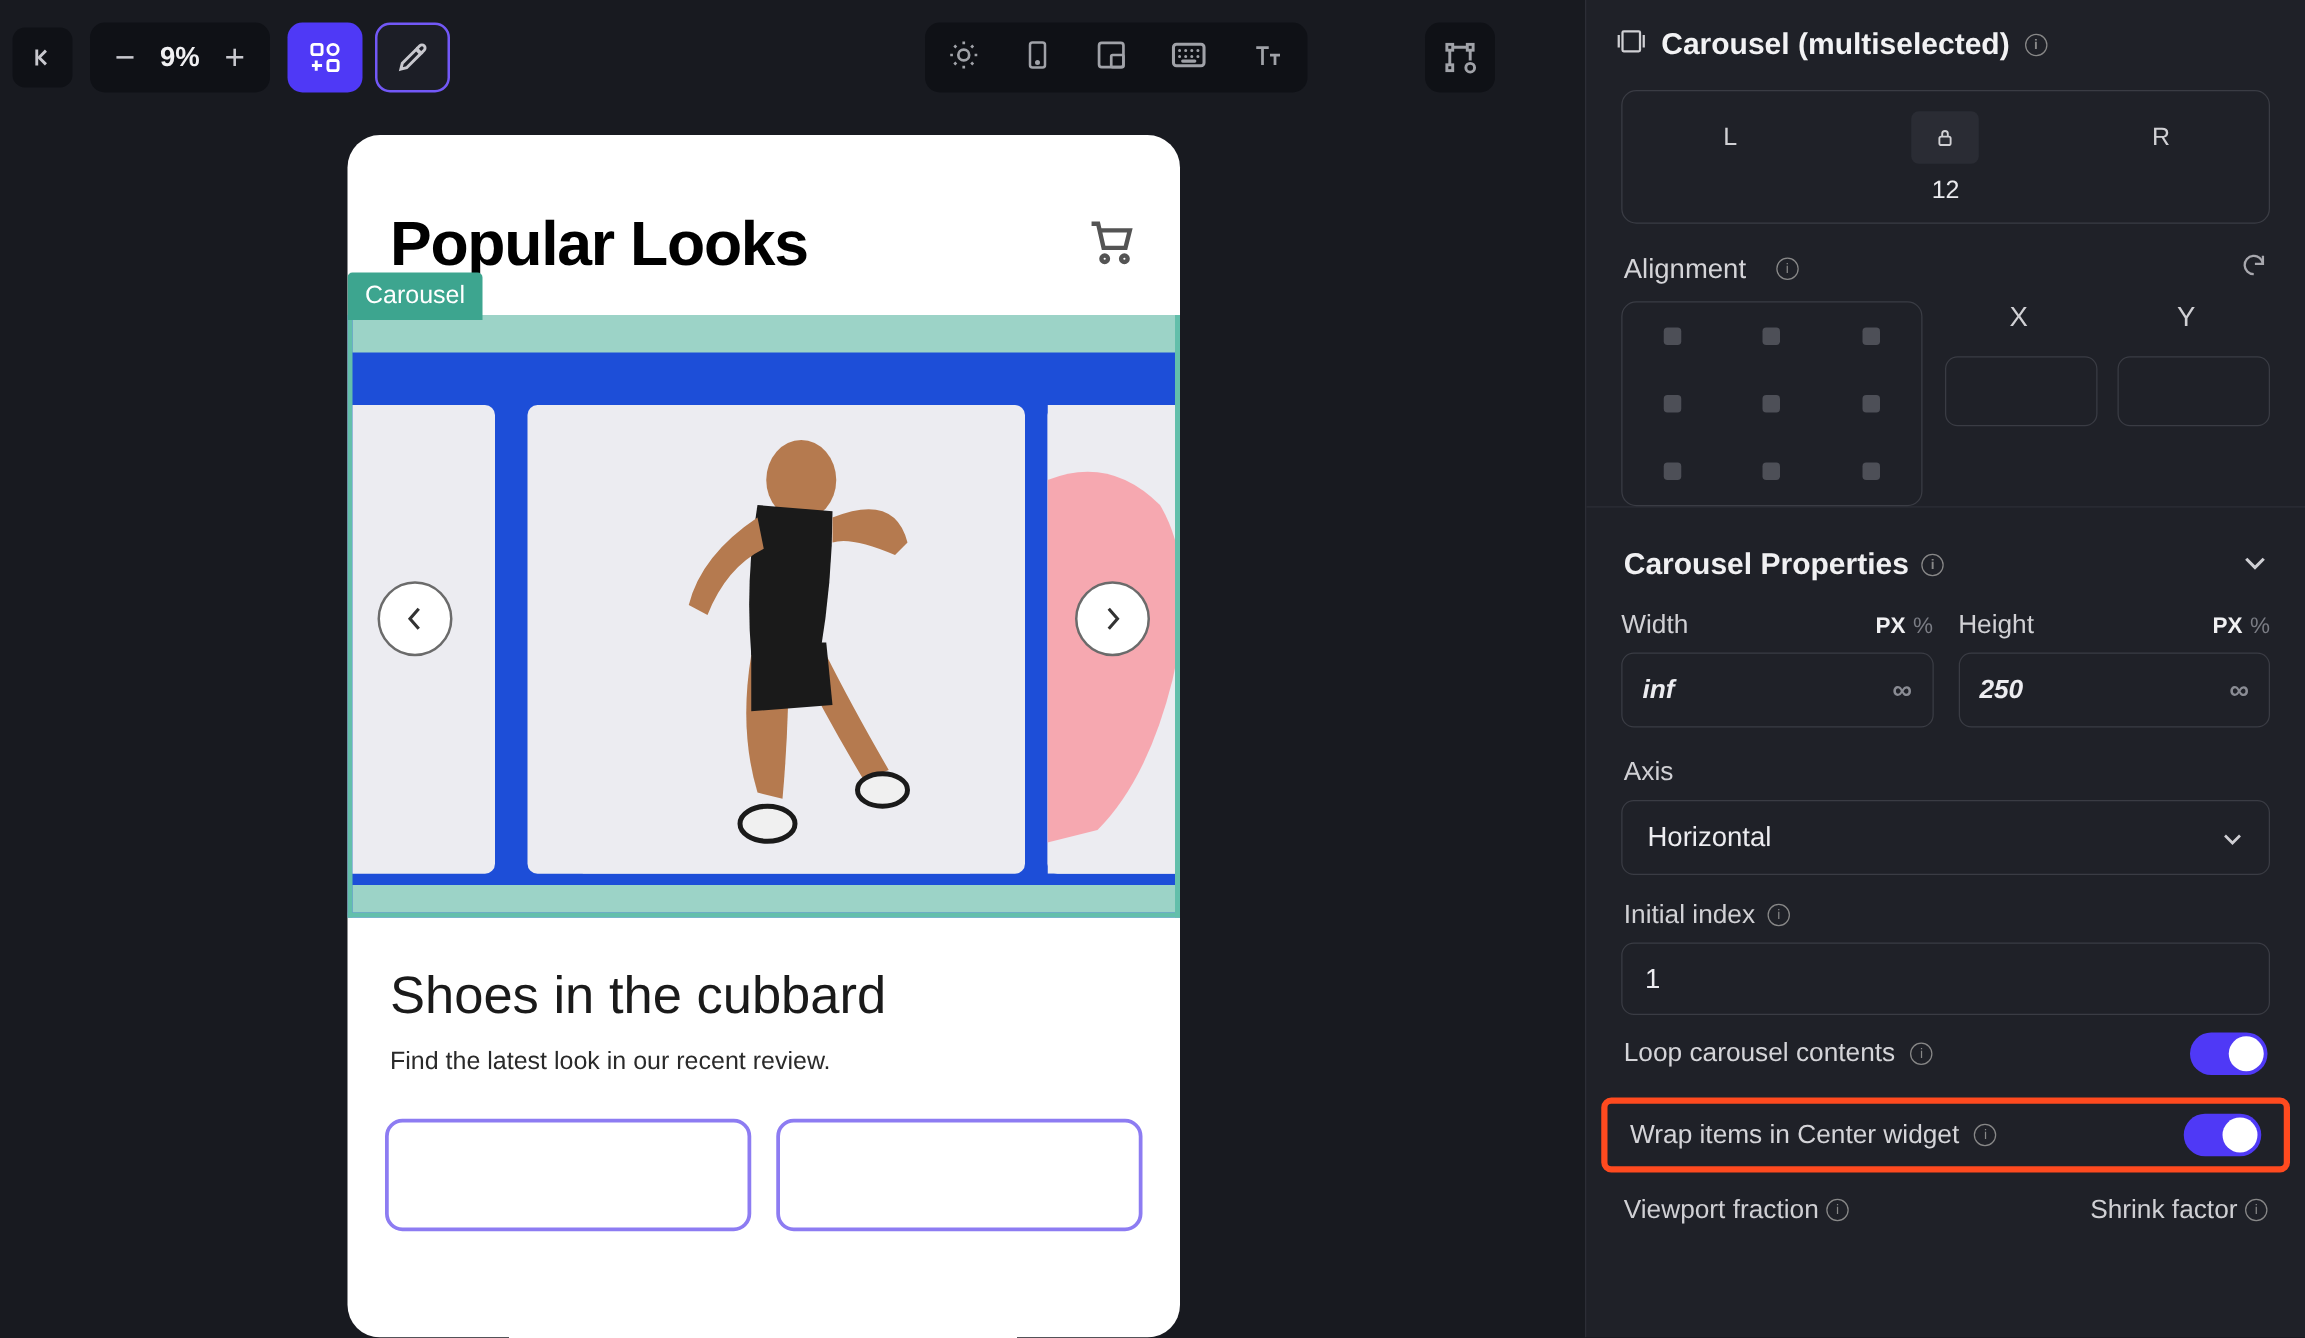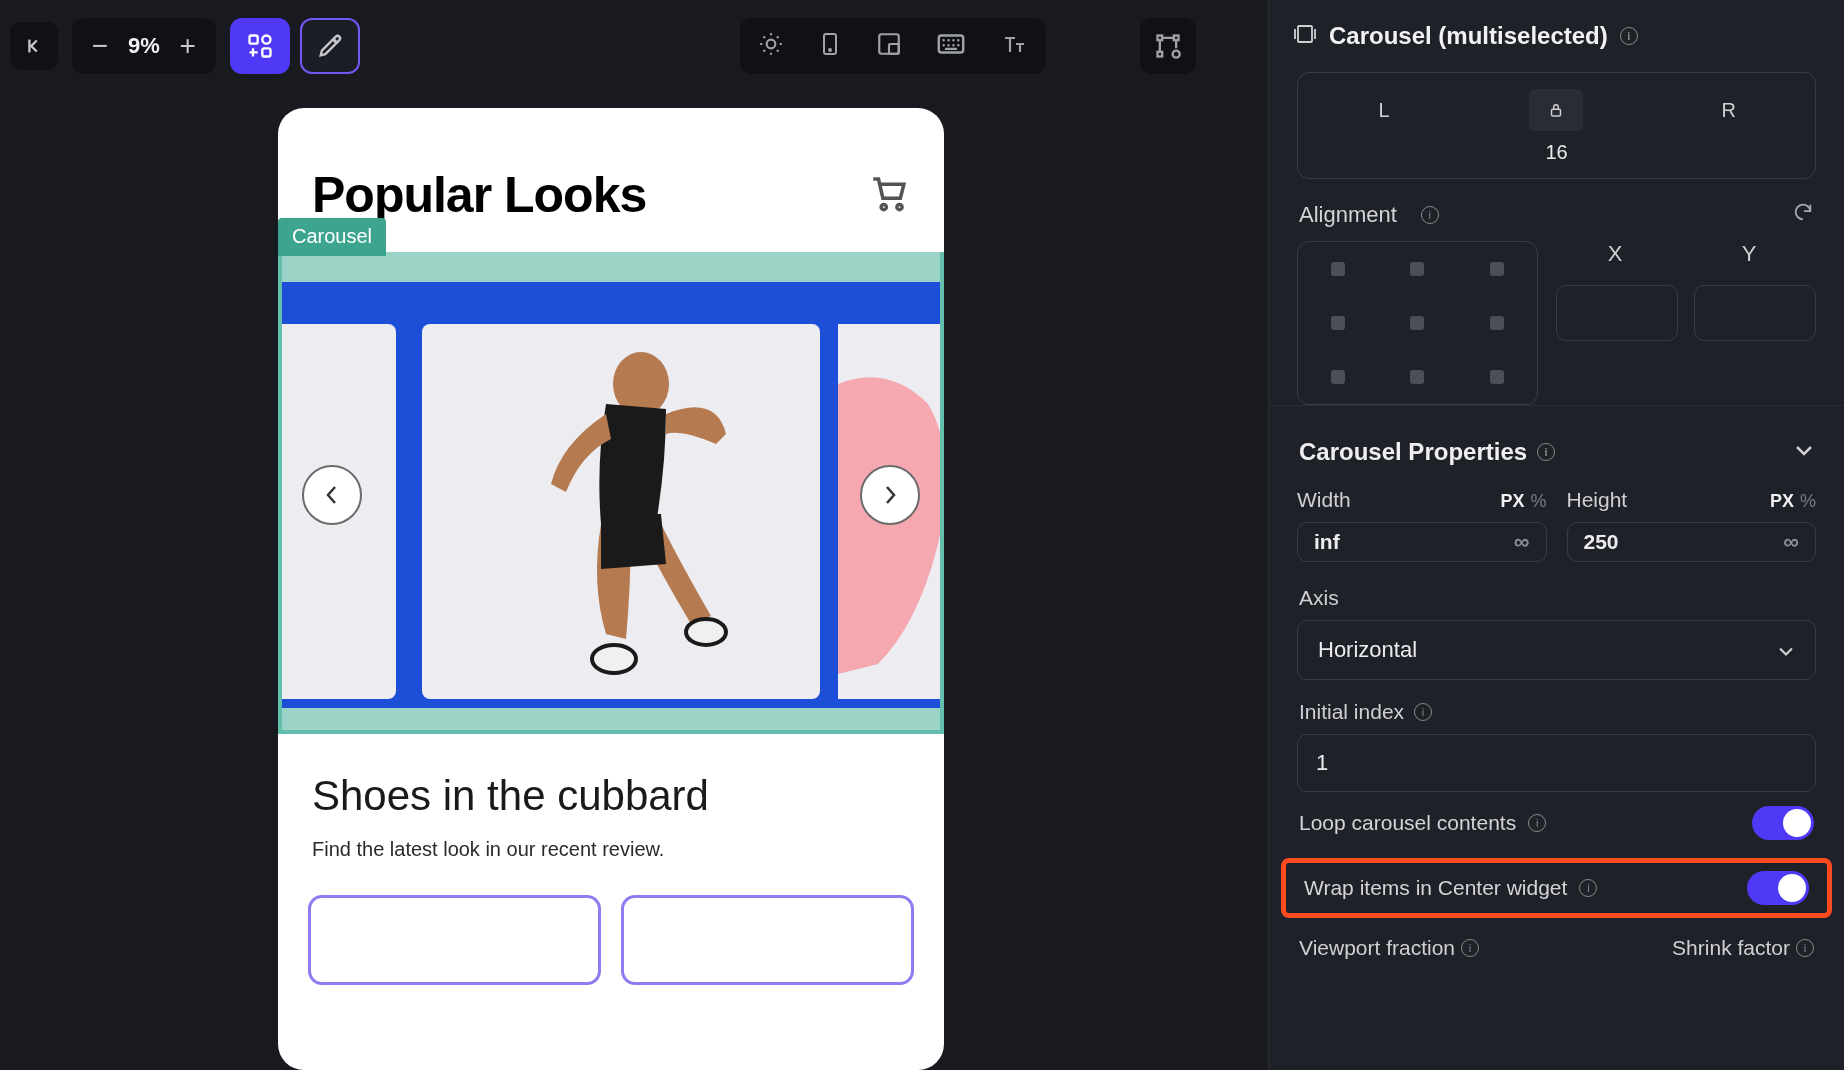--- a/index.html
+++ b/index.html
@@ -195,23 +195,23 @@
       border-top: 1px solid #2c2e36;
     }
     .section-hdr .title { font-size:24px; font-weight:700; color:#f0f0f2; display:flex; align-items:center; gap:10px;}
     .prop-row { display:flex; gap:20px; padding: 6px 28px; }
     .prop-col { flex:1; display:flex; flex-direction:column; gap:10px;}
     .prop-label-row { display:flex; justify-content:space-between; align-items:baseline; font-size:21px; color:#d0d0d4;}
     .unit-group { display:flex; gap:6px; font-size:18px; }
     .unit-group .active { font-weight:700; color:#f0f0f2;}
     .unit-group .inactive { color:#7a7c84;}
     .value-box {
-      height:40px; border:1.5px solid #3a3c44; border-radius:10px;
+      height:60px; border:1.5px solid #3a3c44; border-radius:10px;
       display:flex; align-items:center; justify-content:space-between;
-      padding: 0 16px; font-size:21px; font-weight:600; color:#ececf0;
+      padding: 0 16px; font-size:21px; font-weight:600; color:#ececf0;font-style:italic;
     }
     .inf-icon { color:#8a8c94; font-size:22px;}
     .axis-label { padding: 18px 30px 10px; font-size:21px; color:#d0d0d4;}
     .dropdown {
       margin: 0 28px;
       height:60px; border:1.5px solid #3a3c44; border-radius:10px;
       display:flex; align-items:center; justify-content:space-between;
       padding: 0 20px; font-size:22px; color:#ececf0;
     }
     .idx-label { padding: 20px 30px 10px; font-size:21px; color:#d0d0d4; display:flex; gap:10px; align-items:center;}
@@ -383,21 +383,21 @@
     <div class="lrr-row">
       <div class="lrr-cell">L</div>
       <div class="lrr-cell lock">
           <svg width="18" height="18" viewBox="0 0 24 24" fill="none" stroke="#d0d0d4" stroke-width="2">
             <rect x="6" y="11" width="12" height="9" rx="2"></rect>
             <path d="M9 11V8a3 3 0 0 1 6 0v3"></path>
           </svg>
         </div>
       <div class="lrr-cell">R</div>
     </div>
-    <div class="lrr-val">16</div>
+    <div class="lrr-val">12</div>
   </div>
 
   <div class="row-label">
     <span class="left-group">
         <span>Alignment</span>
         <span class="info-icon">i</span>
       </span>
     <span><svg width="22" height="22" viewBox="0 0 24 24" fill="none" stroke="#a8a8ae" stroke-width="2">
           <path d="M20 11A8 8 0 1 0 12 20"></path>
           <path d="M20 4v7h-7"></path>

